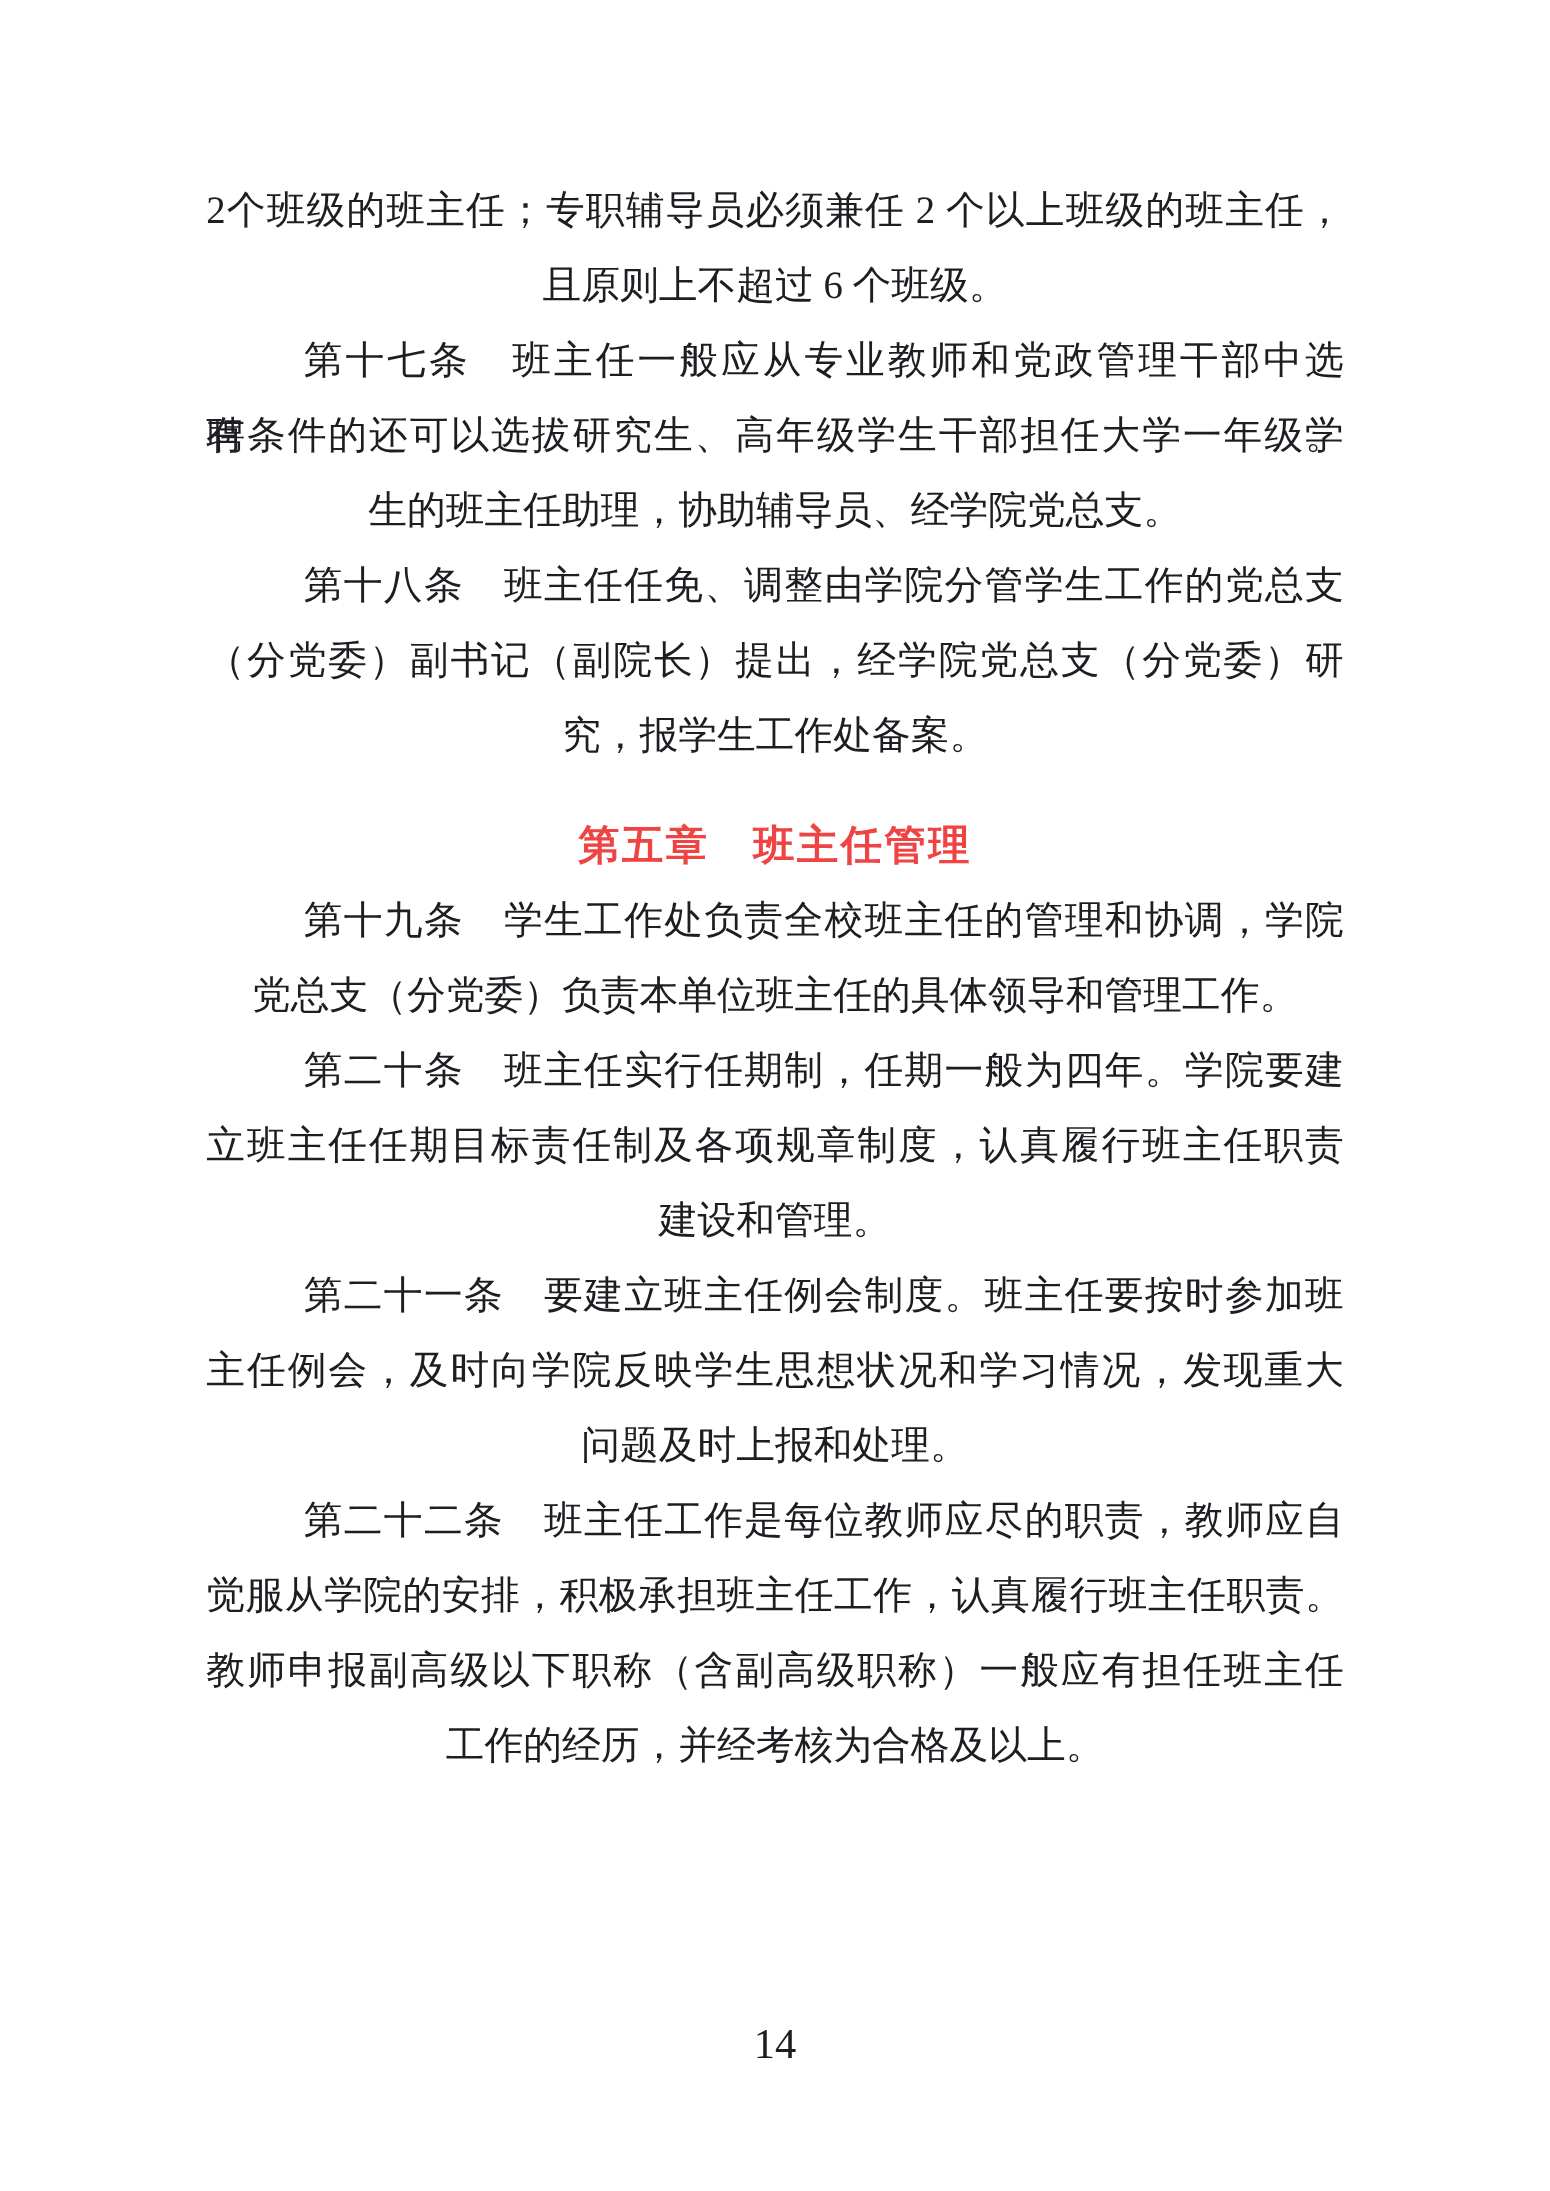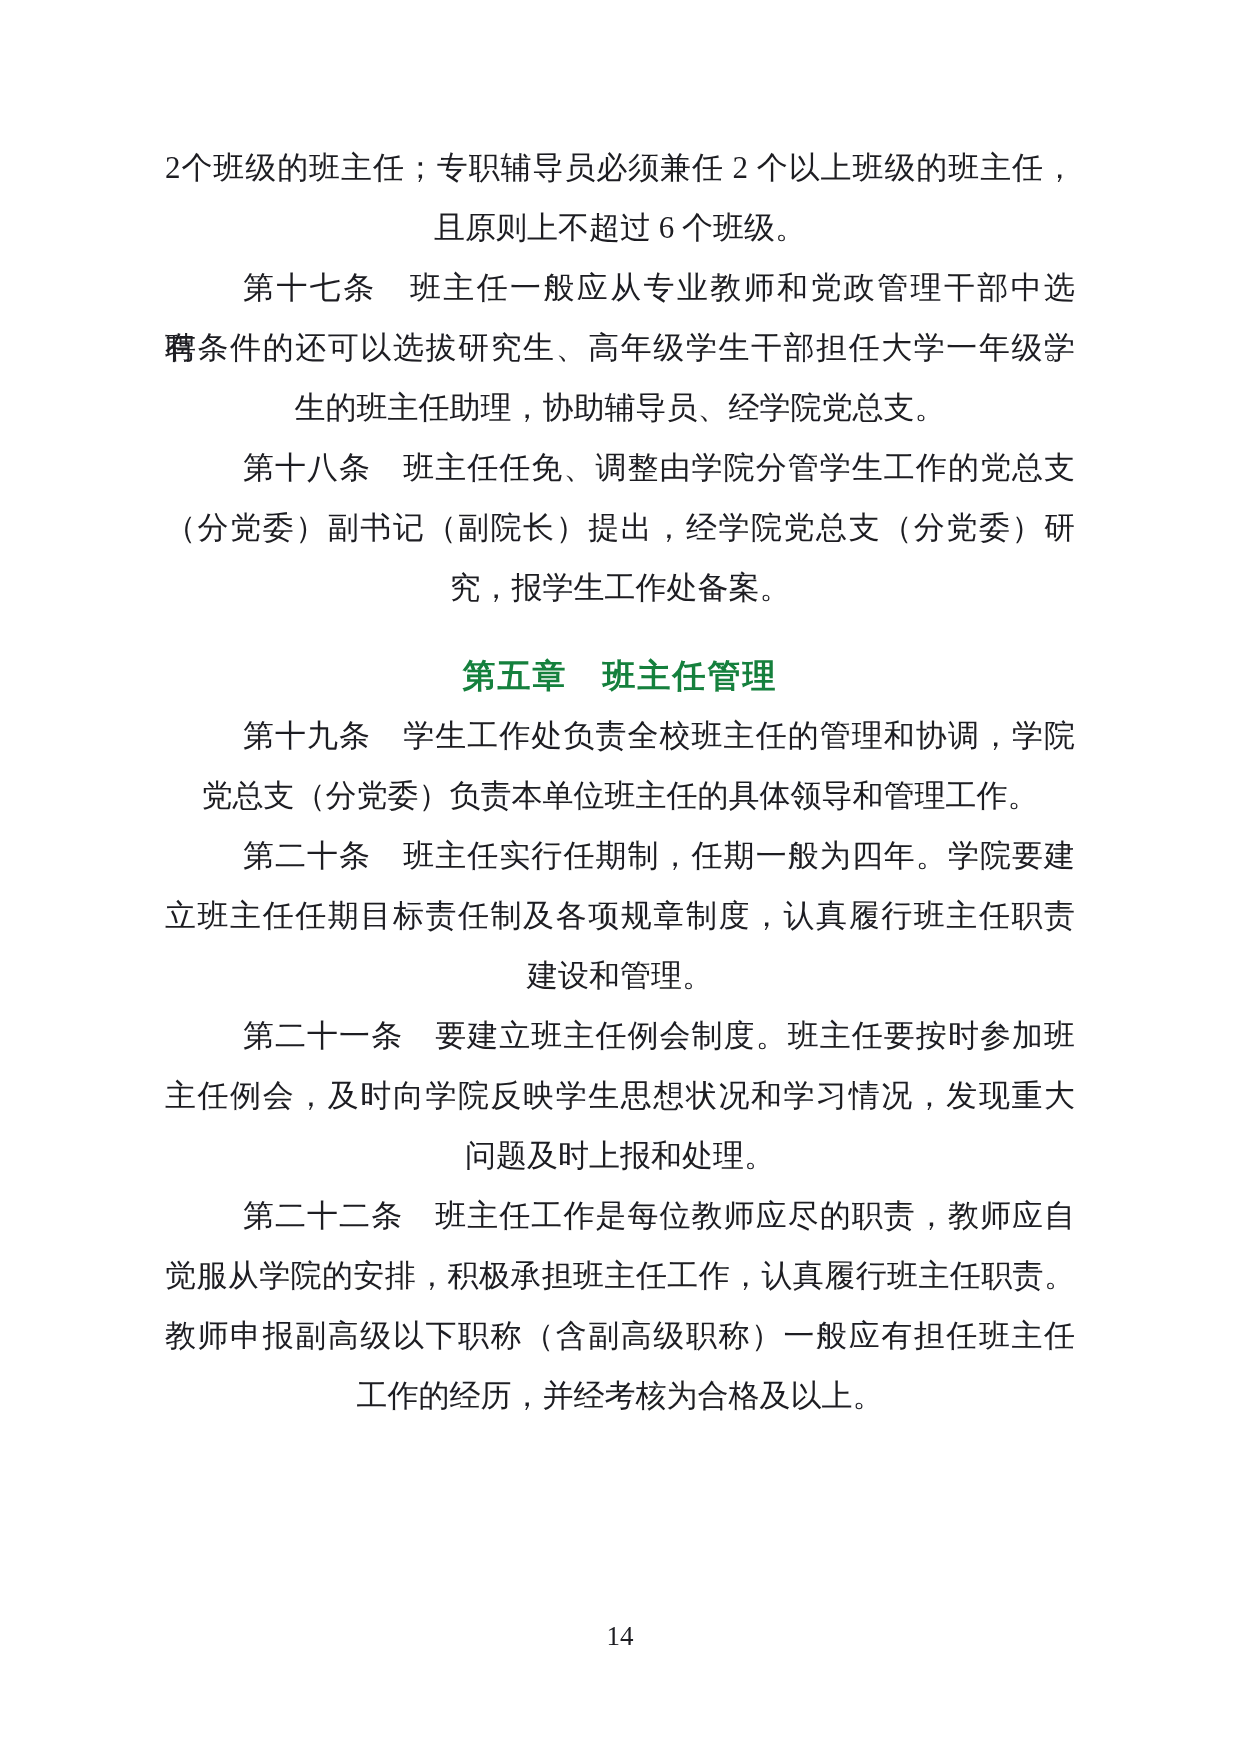--- a/index.html
+++ b/index.html
@@ -33,32 +33,32 @@
   }
   .line.indent { text-indent: 78px; }
   .chapter-heading {
     margin: 28px 0 0 0;
     height: 60px;
     line-height: 60px;
     text-align: center;
     font-family: "Liberation Sans", sans-serif;
     font-weight: bold;
     font-size: 33px;
-    color: #15803d;
+    color: #ef4444;
     letter-spacing: 2px;
   }
   .footer {
     position: absolute;
     left: 0;
     top: 1612px;
     width: 100%;
     height: 48px;
     line-height: 48px;
     text-align: center;
-    font-size: 27px;
+    font-size: 34px;
     color: #1d1d22;
     font-family: "Liberation Serif", serif;
   }
 </style>
 </head>
 <body>
 
 <div class="page">
   <div class="content">
 

